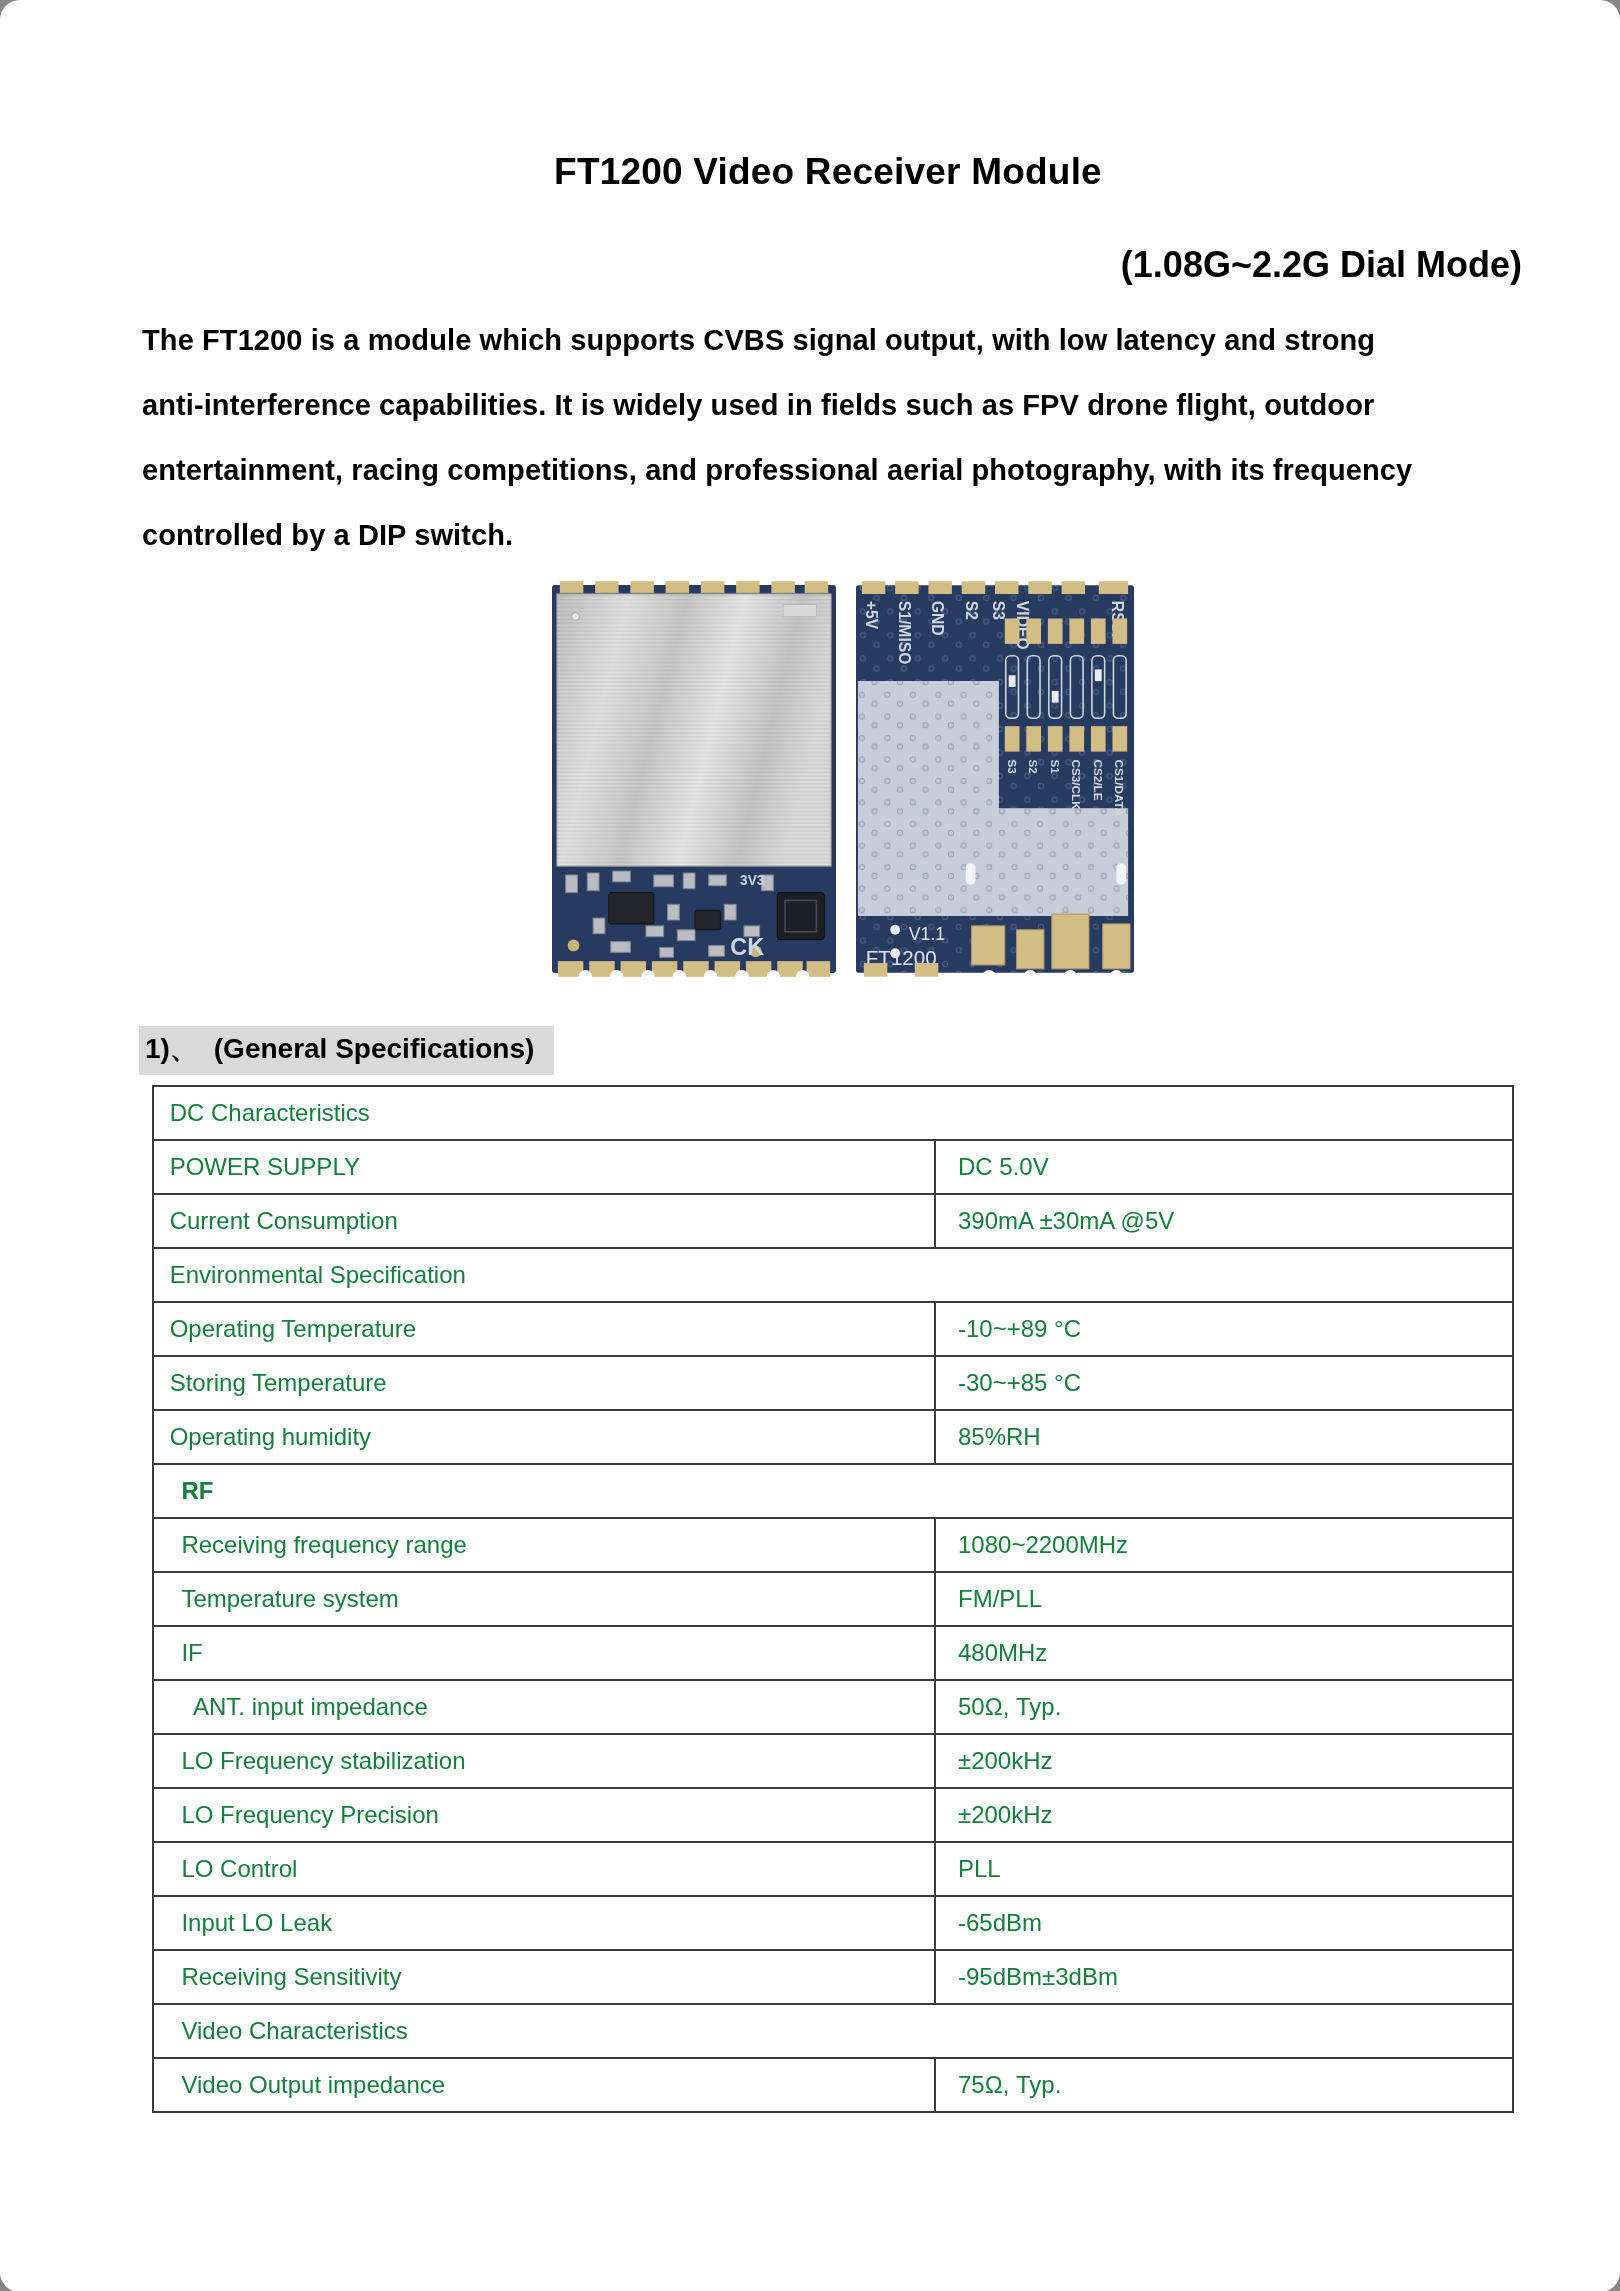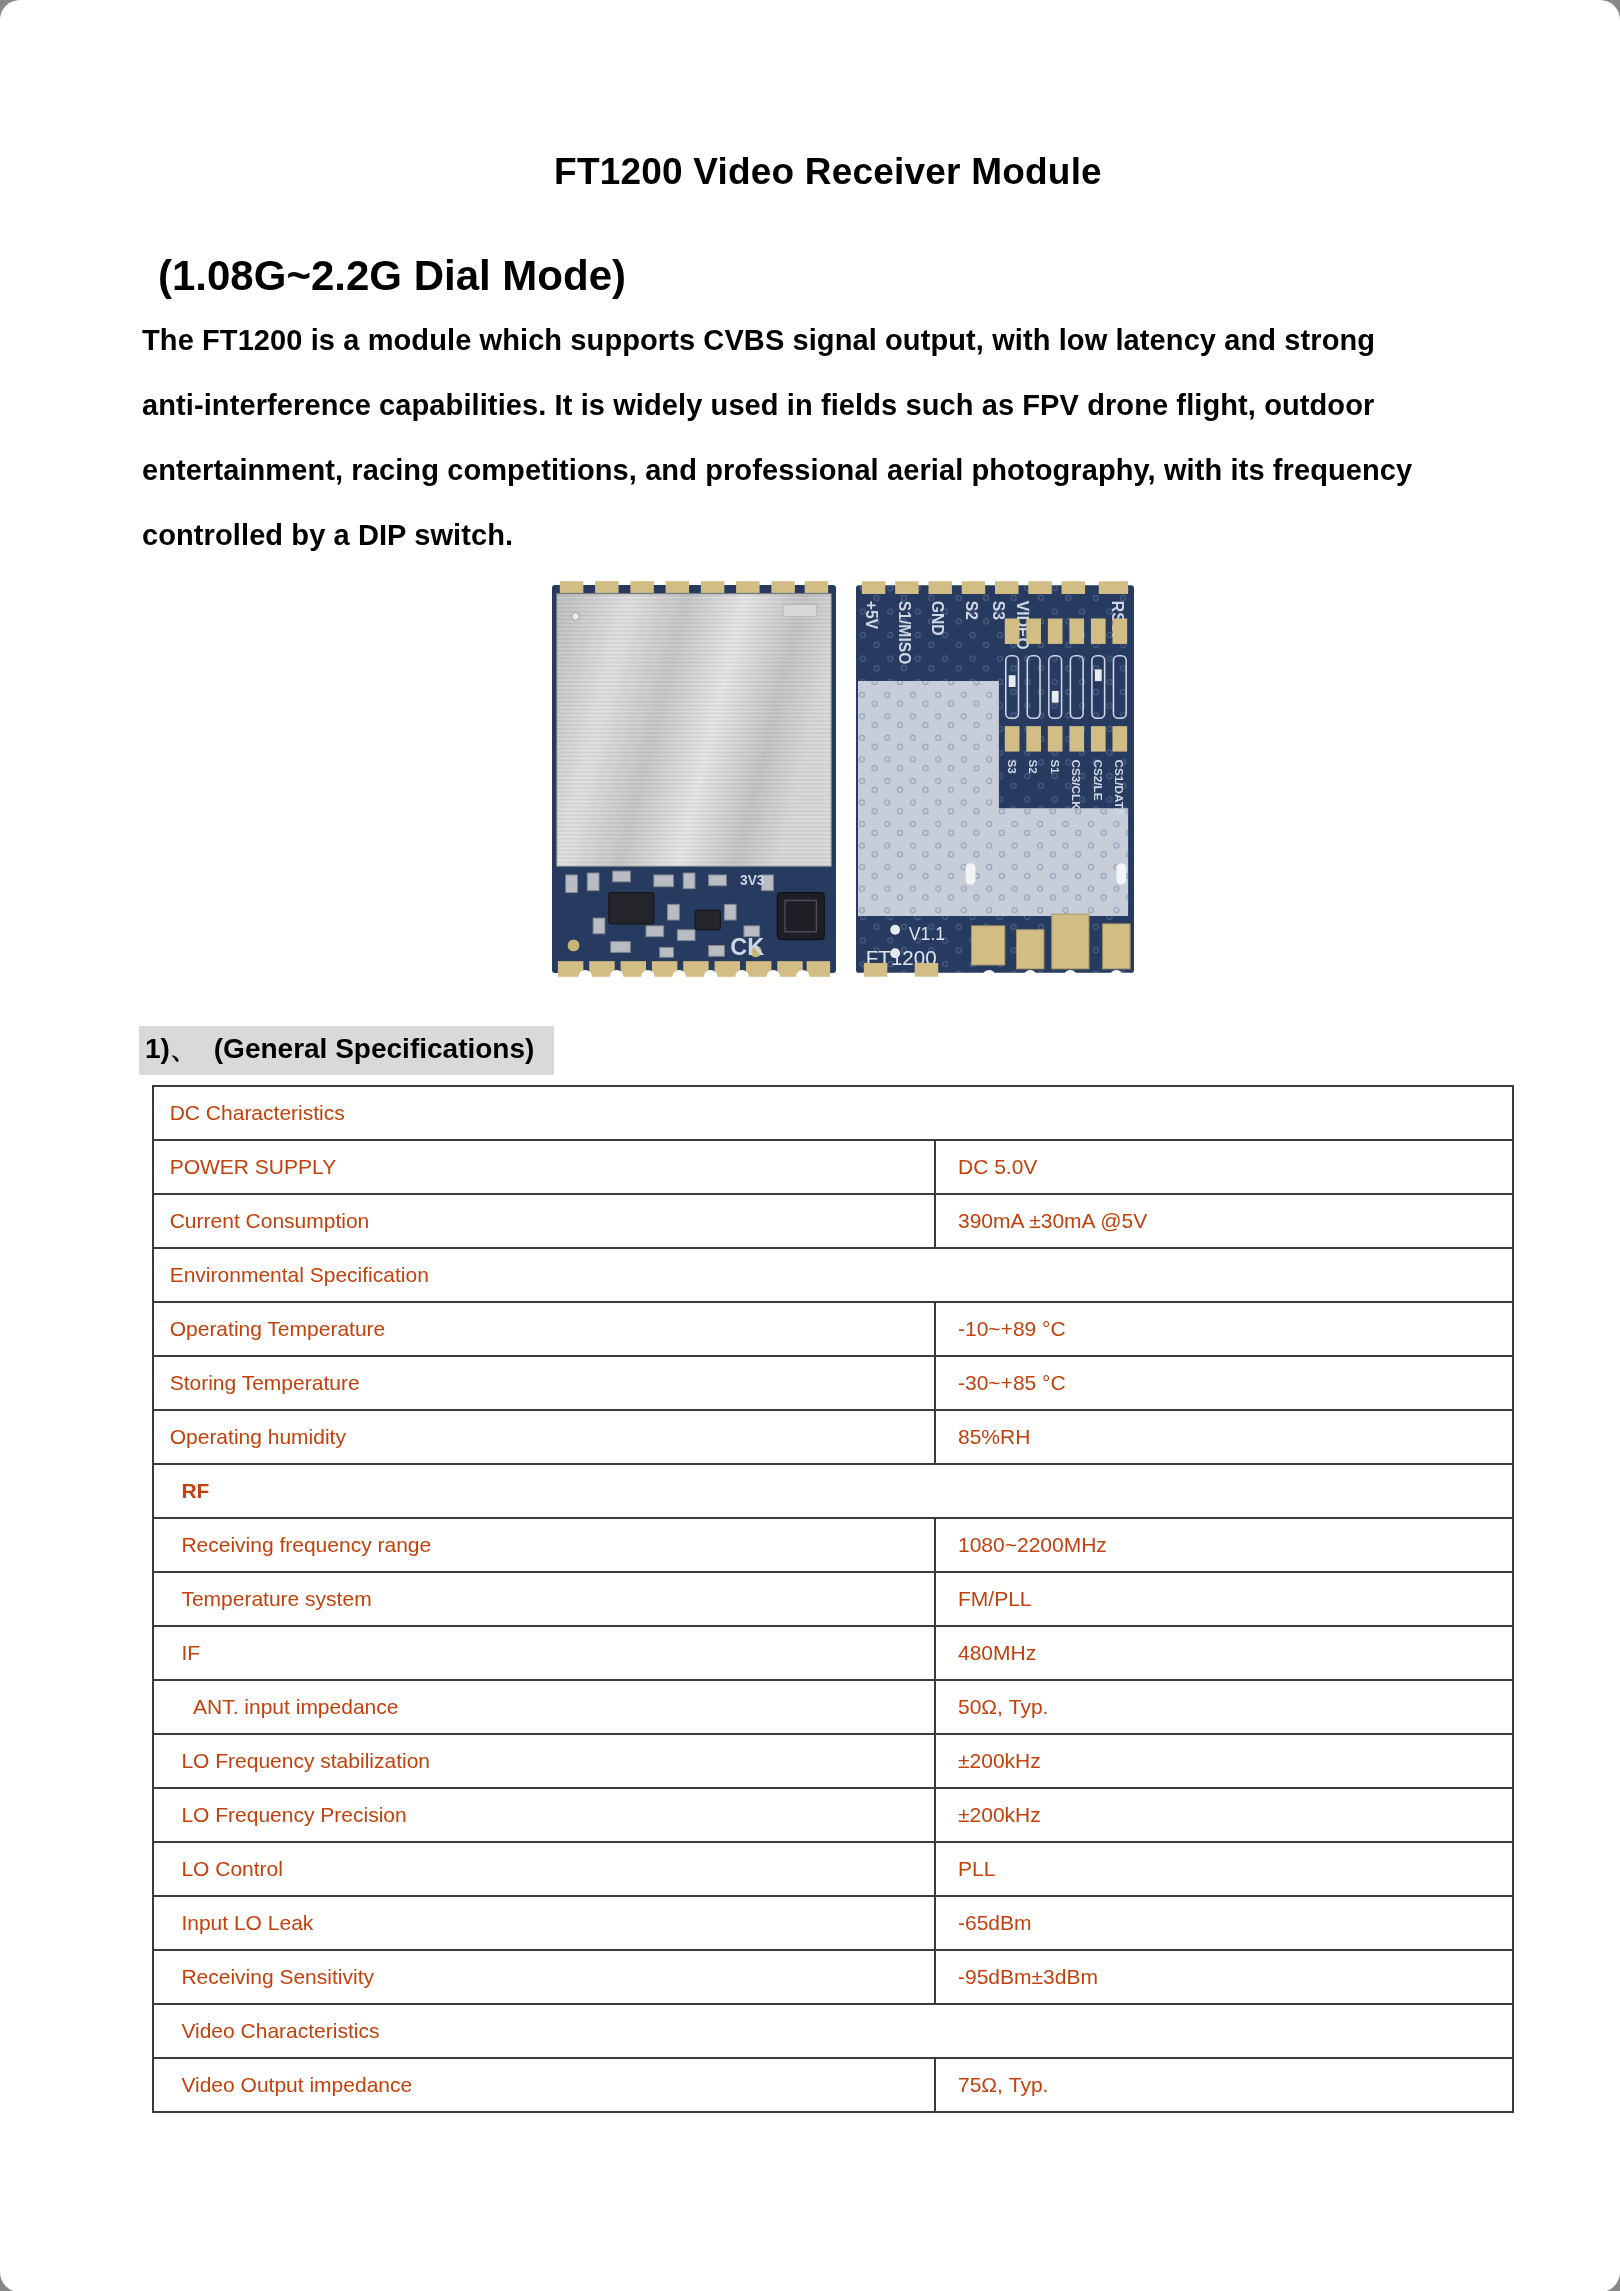--- a/index.html
+++ b/index.html
@@ -6,22 +6,22 @@
   .page {
     position:relative; width:1620px; height:2292px; margin:0 auto;
     background:#ffffff; overflow:hidden;
     font-family:"Liberation Sans", sans-serif; color:#000;border-radius:20px;
   }
   .title {
     position:absolute; top:151px; left:142px; width:1372px; margin:0;
     text-align:center; font-size:37px; font-weight:700; letter-spacing:0.2px;
   }
   .subtitle {
-    position:absolute; top:236px; left:142px; width:1372px; margin:16px;
-    text-align:left; font-size:42px; font-weight:700;
+    position:absolute; top:236px; left:142px; width:1372px; margin:8px;
+    text-align:right; font-size:36px; font-weight:700;
   }
   .intro { position:absolute; top:308px; left:142px; width:1402px; }
   .intro-line {
     font-size:29px; font-weight:700; line-height:65px; white-space:nowrap;
     letter-spacing:0.1px;
   }
   .photos { position:absolute; top:581px; left:552px; width:582px; height:396px; }
   .photo-front { position:absolute; left:0; top:0; }
   .photo-back  { position:absolute; left:304px; top:0; }
 
@@ -32,21 +32,21 @@
   }
   .section-heading .sec-title { margin-left:16px; }
 
   table.spec-table {
     position:absolute; top:1085px; left:152px;
     width:1360px; border-collapse:collapse; table-layout:fixed;
   }
   .spec-table td {
     height:52px; border:2px solid #3a3a3a;
     border-top-width:2.9px; border-bottom-width:2.9px;
-    font-size:21px; color:#c2410c; padding:0 7.8px 0 15.7px;
+    font-size:24px; color:#15803d; padding:0 7.8px 0 15.7px;
     vertical-align:middle; white-space:nowrap; overflow:hidden;
   }
   .spec-table td.v { padding-left:22px; }
   .spec-table td.ind1 { padding-left:27.4px; }
   .spec-table td.ind2 { padding-left:39px; }
   .spec-table td.bold { font-weight:700; }
 
   svg text { font-family:"Liberation Sans", sans-serif; }
 </style>
 </head>

